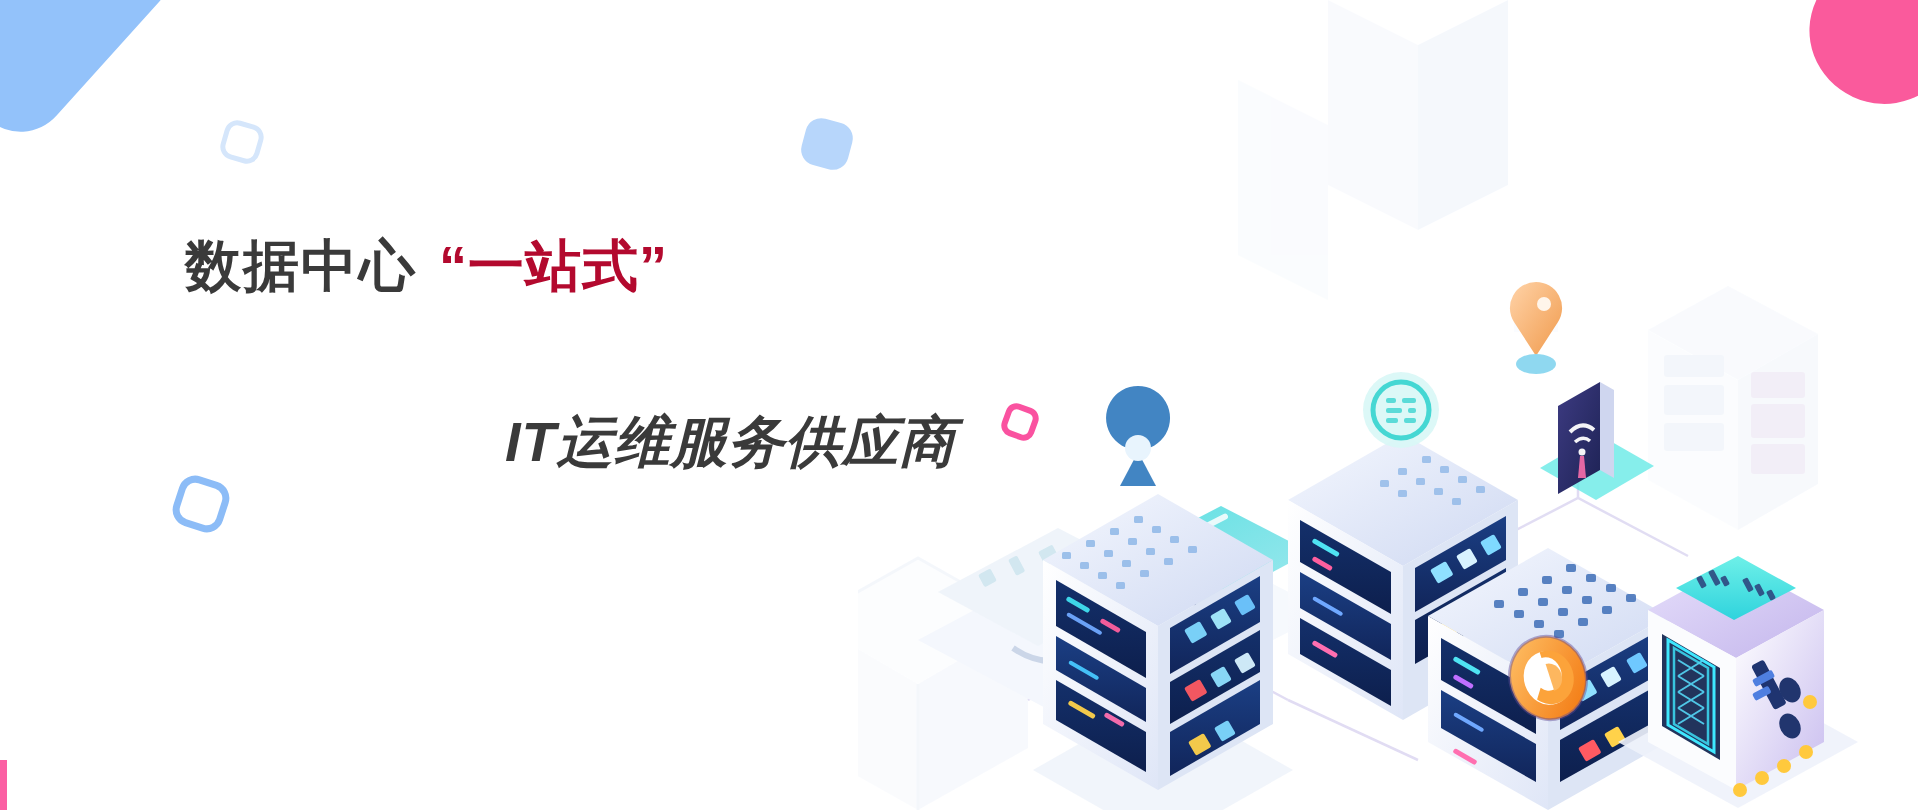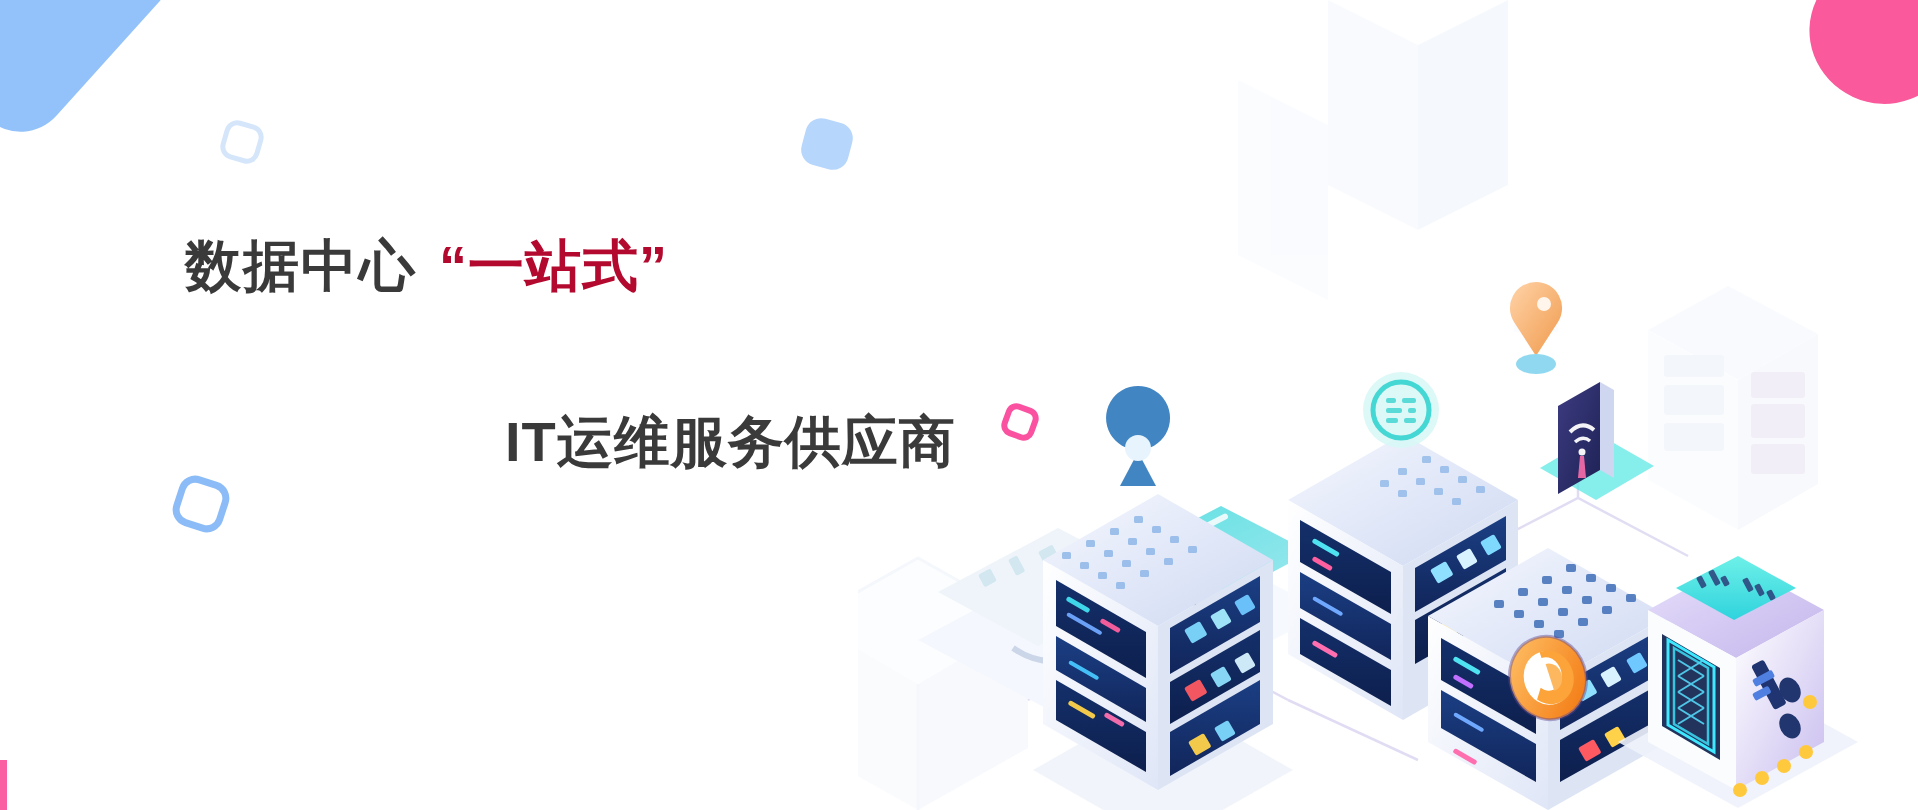--- a/index.html
+++ b/index.html
@@ -87,20 +87,21 @@
     letter-spacing:1px;
   }
   .line2 {
     margin-top:108px;
     margin-left:320px;
     font-size:56px;
     font-weight:bold;
     letter-spacing:1px;
     color:#3a3a3a;
     white-space:nowrap;
+    font-style:italic;
   }
 
   
   .illustration {
     position:absolute;
     right:0; top:0;
     width:1060px; height:810px;
     pointer-events:none;
   }
   .illustration svg { display:block; width:100%; height:100%; }

